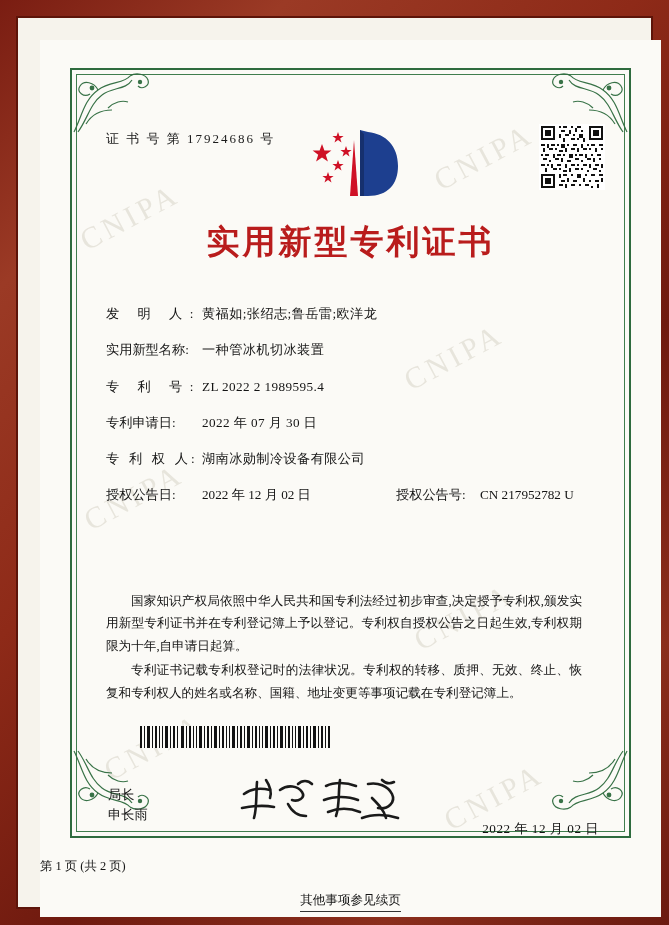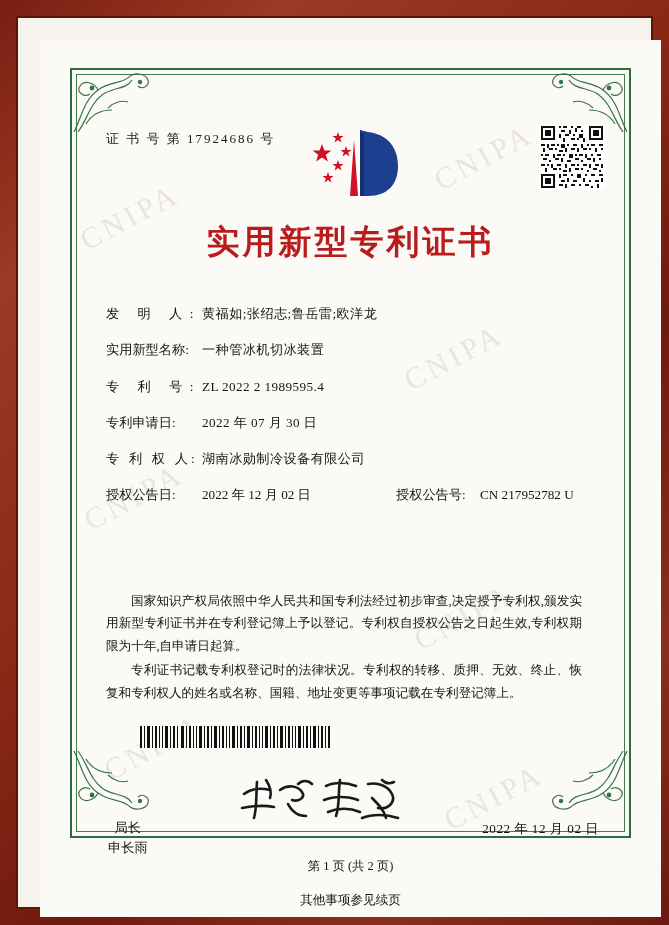--- a/index.html
+++ b/index.html
@@ -199,25 +199,24 @@
     left: 100px;
     top: 686px;
     width: 190px;
     height: 22px;
   }
   .barcode svg { width: 100%; height: 100%; display: block; }
 
   .signature-block {
     position: absolute;
     left: 68px;
-    top: 778px;
+    top: 745px;
     font-size: 13.2px;
     line-height: 1.55;
     color: #141414;
-    text-align: center;
   }
 
   .sign-img {
     position: absolute;
     left: 196px;
     top: 734px;
     width: 170px;
     height: 54px;
     color: #1a1a1a;
   }
@@ -229,36 +228,35 @@
     top: 780px;
     font-size: 13.2px;
     letter-spacing: .5px;
     color: #141414;
   }
 
   .page-num {
     position: absolute;
     left: 0; right: 0;
     top: 818px;
-    text-align: center;
     font-size: 12.4px;
     color: #141414;
   }
 
   .footer-note {
     position: absolute;
     left: 0; right: 0;
     top: 852px;
     text-align: center;
     font-size: 12.6px;
     color: #141414;
   }
   .footer-note span {
     display: inline-block;
-    padding-bottom: 16px;
+    padding-bottom: 2px;
     border-bottom: 1px solid #333;
   }
 </style>
 </head>
 <body>
 
 <div class="frame-outer">
   <div class="frame-inner-bevel">
     <div class="page">
 

